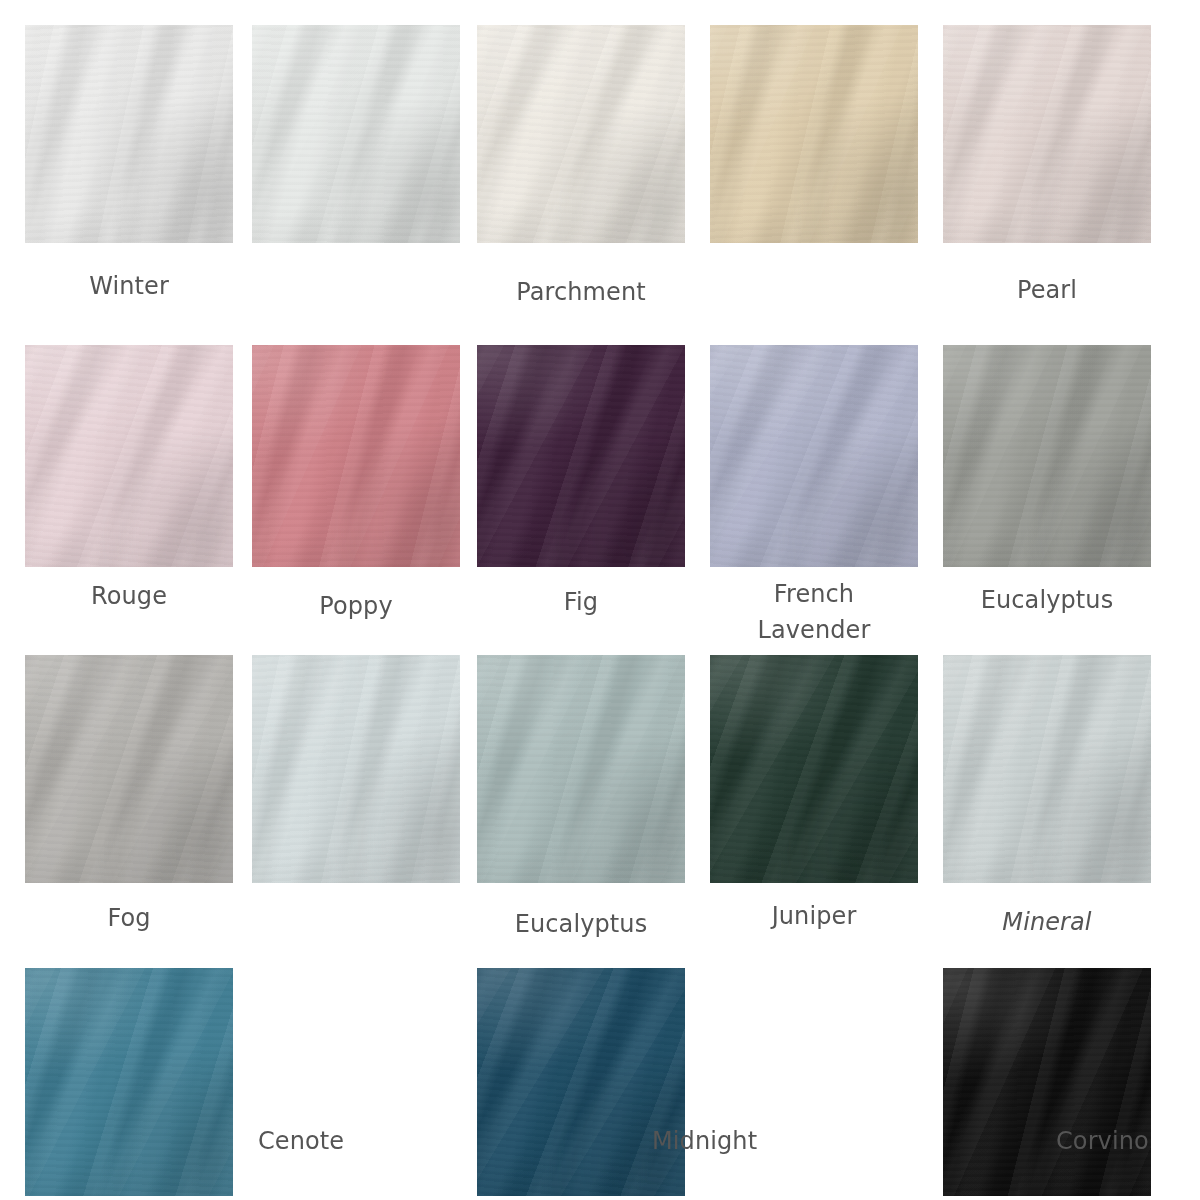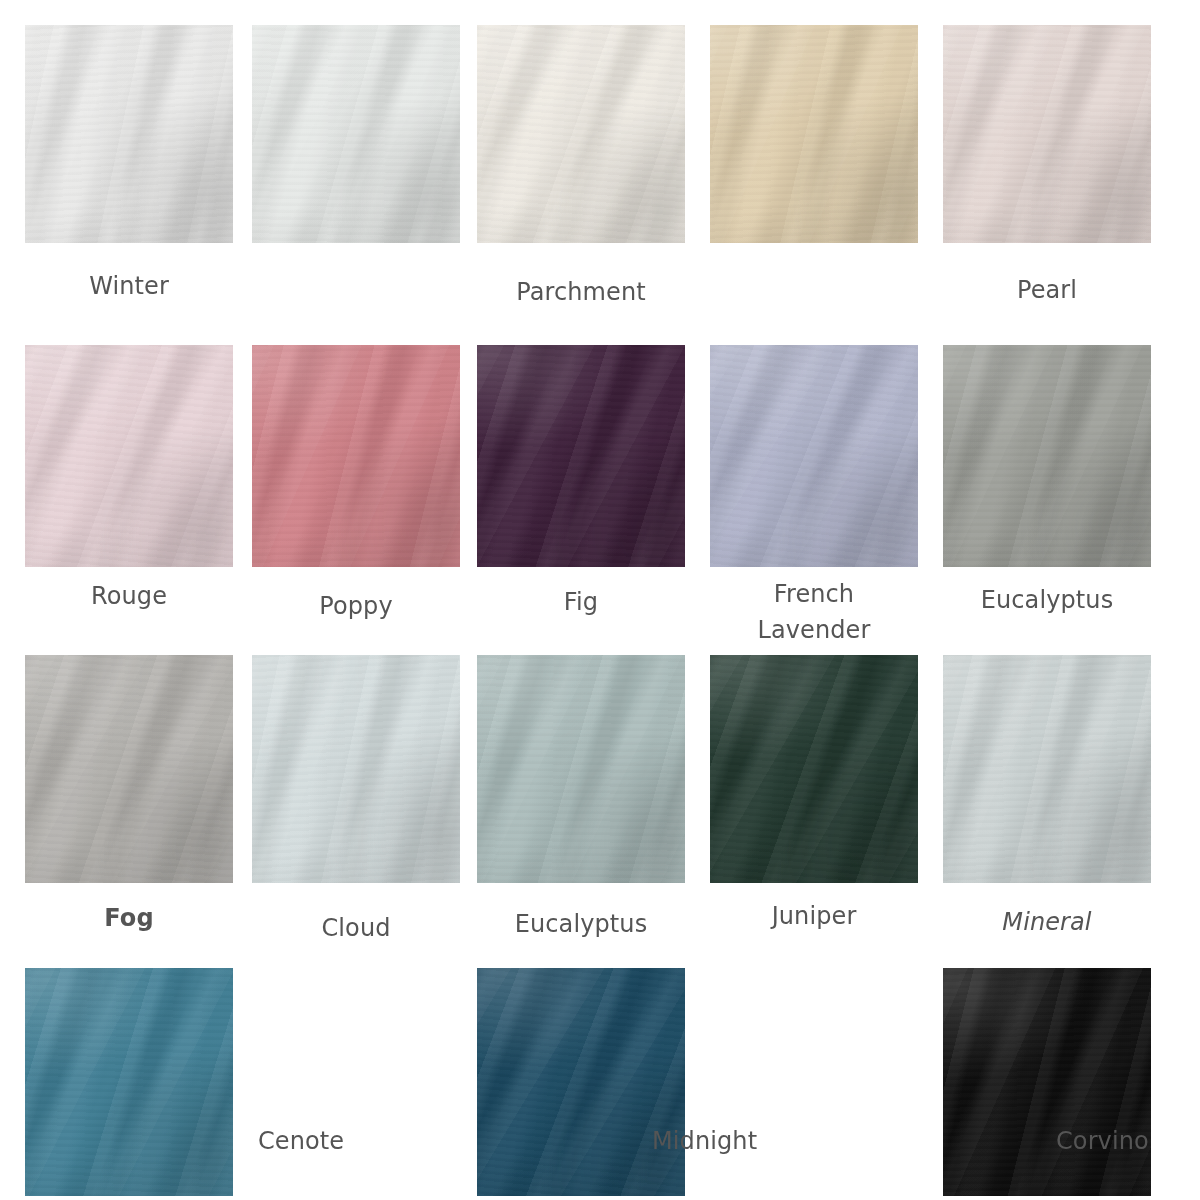--- a/index.html
+++ b/index.html
@@ -180,31 +180,30 @@
     <div class="label" style="left: 943px; width: 208px; top: 582px;">Eucalyptus</div>
     <div class="cell" style="left: 25px; top: 655px; width: 208px; height: 228px;">
       <div class="swatch" style="height: 228px;">
         <div class="base" style="background: rgb(180, 178, 174);"></div>
         <div class="tex1" style="transform: rotate(2deg);"></div>
         <div class="tex2" style="transform: rotate(2deg);"></div>
         <div class="tex3" style="transform: rotate(2deg);"></div>
         <div class="tex4" style="transform: rotate(2deg);"></div>
       </div>
     </div>
-    <div class="label" style="left: 25px; width: 208px; top: 900px; font-weight: bold;">Fog</div>
+    <div class="label" style="left: 25px; width: 208px; top: 900px;">Fog</div>
     <div class="cell" style="left: 252px; top: 655px; width: 208px; height: 228px;">
       <div class="swatch" style="height: 228px;">
         <div class="base" style="background: rgb(211, 220, 221);"></div>
         <div class="tex1" style="transform: rotate(-5deg);"></div>
         <div class="tex2" style="transform: rotate(-5deg);"></div>
         <div class="tex3" style="transform: rotate(-5deg);"></div>
         <div class="tex4" style="transform: rotate(-5deg);"></div>
       </div>
     </div>
-    <div class="label" style="left: 252px; width: 208px; top: 910px;">Cloud</div>
     <div class="cell" style="left: 477px; top: 655px; width: 208px; height: 228px;">
       <div class="swatch" style="height: 228px;">
         <div class="base" style="background: rgb(169, 187, 186);"></div>
         <div class="tex1" style="transform: rotate(-1deg);"></div>
         <div class="tex2" style="transform: rotate(-1deg);"></div>
         <div class="tex3" style="transform: rotate(-1deg);"></div>
         <div class="tex4" style="transform: rotate(-1deg);"></div>
       </div>
     </div>
     <div class="label" style="left: 477px; width: 208px; top: 906px;">Eucalyptus</div>

